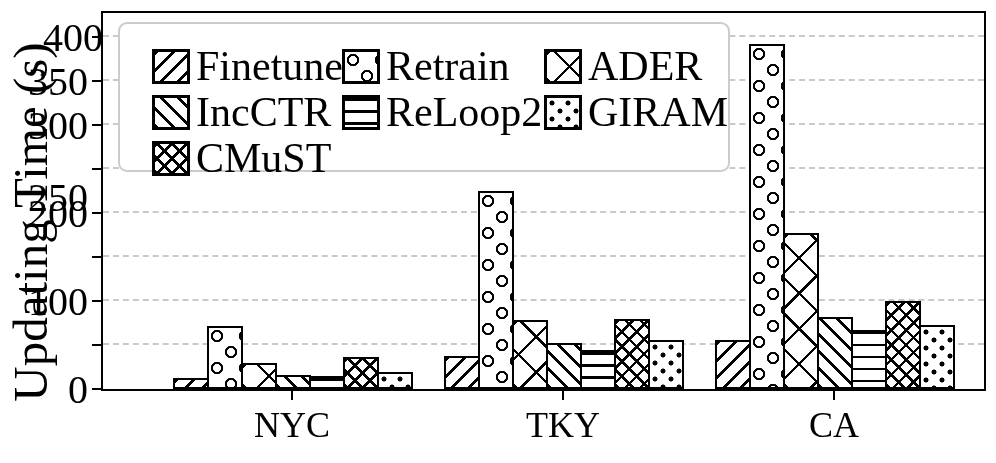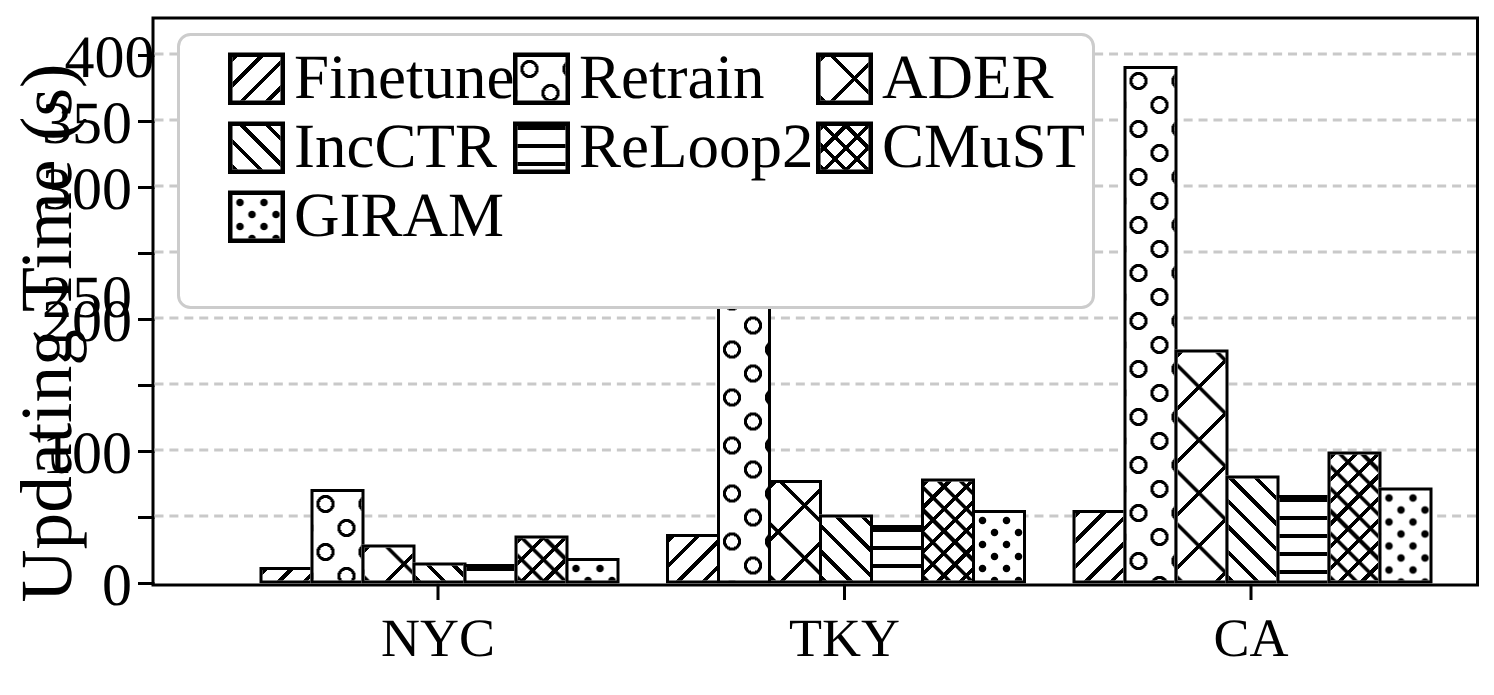--- a/index.html
+++ b/index.html
@@ -25,24 +25,24 @@
     position:absolute; width:88px; text-align:right; font-size:40px; line-height:40px;
   }
   .xtick-label {
     position:absolute; width:220px; text-align:center; font-size:36px; line-height:54px;
   }
   .ytitle {
     position:absolute; left:-188px; top:192px; width:440px; height:60px;
     transform:rotate(-90deg); text-align:center; font-size:49px; line-height:58px;
   }
   .legend {
-    position:absolute; left:118px; top:22px; width:612px; height:184px;
+    position:absolute; left:118px; top:22px; width:612px; height:150px;
     background:#fff; border:2px solid #cccccc; border-radius:9px; z-index:5;
     display:grid; grid-template-columns:190px 202px 1fr; grid-auto-rows:46px;
-    padding:5px 0 0 32px; box-sizing:border-box; align-items:center;
+    padding:19px 0 0 32px; box-sizing:border-box; align-items:center;
   }
   .legend-entry { display:flex; align-items:center; gap:6px; }
   .swatch {
     width:32px; height:29px; border:3px solid #000; background-color:#fff; flex:none;
   }
   .legend-label { font-size:42px; line-height:44px; white-space:nowrap; }
 
   
   .h-slash  { background-image:repeating-linear-gradient(135deg,#000 0 2.5px,transparent 2.5px 12px); }
   .h-bslash { background-image:repeating-linear-gradient(45deg,#000 0 2.5px,transparent 2.5px 12px); }
@@ -109,26 +109,26 @@
       </div>
       <div class="legend-entry">
         <div class="swatch h-bslash"></div>
         <div class="legend-label">IncCTR</div>
       </div>
       <div class="legend-entry">
         <div class="swatch h-horiz"></div>
         <div class="legend-label">ReLoop2</div>
       </div>
       <div class="legend-entry">
+        <div class="swatch h-dot"></div>
+        <div class="legend-label">GIRAM</div>
+      </div>
+      <div class="legend-entry">
         <div class="swatch h-xx"></div>
         <div class="legend-label">CMuST</div>
-      </div>
-      <div class="legend-entry">
-        <div class="swatch h-dot"></div>
-        <div class="legend-label">GIRAM</div>
       </div>
     </div>
 <div class="ytick" style="left: 92px; top: 387.75px;"></div>
     <div class="ytick-label" style="left: 0px; top: 370px;">0</div>
     <div class="ytick" style="left: 92px; top: 343.722px;"></div>
     <div class="ytick" style="left: 92px; top: 299.694px;"></div>
     <div class="ytick-label" style="left: 0px; top: 281.944px;">100</div>
     <div class="ytick" style="left: 92px; top: 255.666px;"></div>
     <div class="ytick" style="left: 92px; top: 211.638px;"></div>
     <div class="ytick-label" style="left: 0px; top: 193.888px;">200</div>

